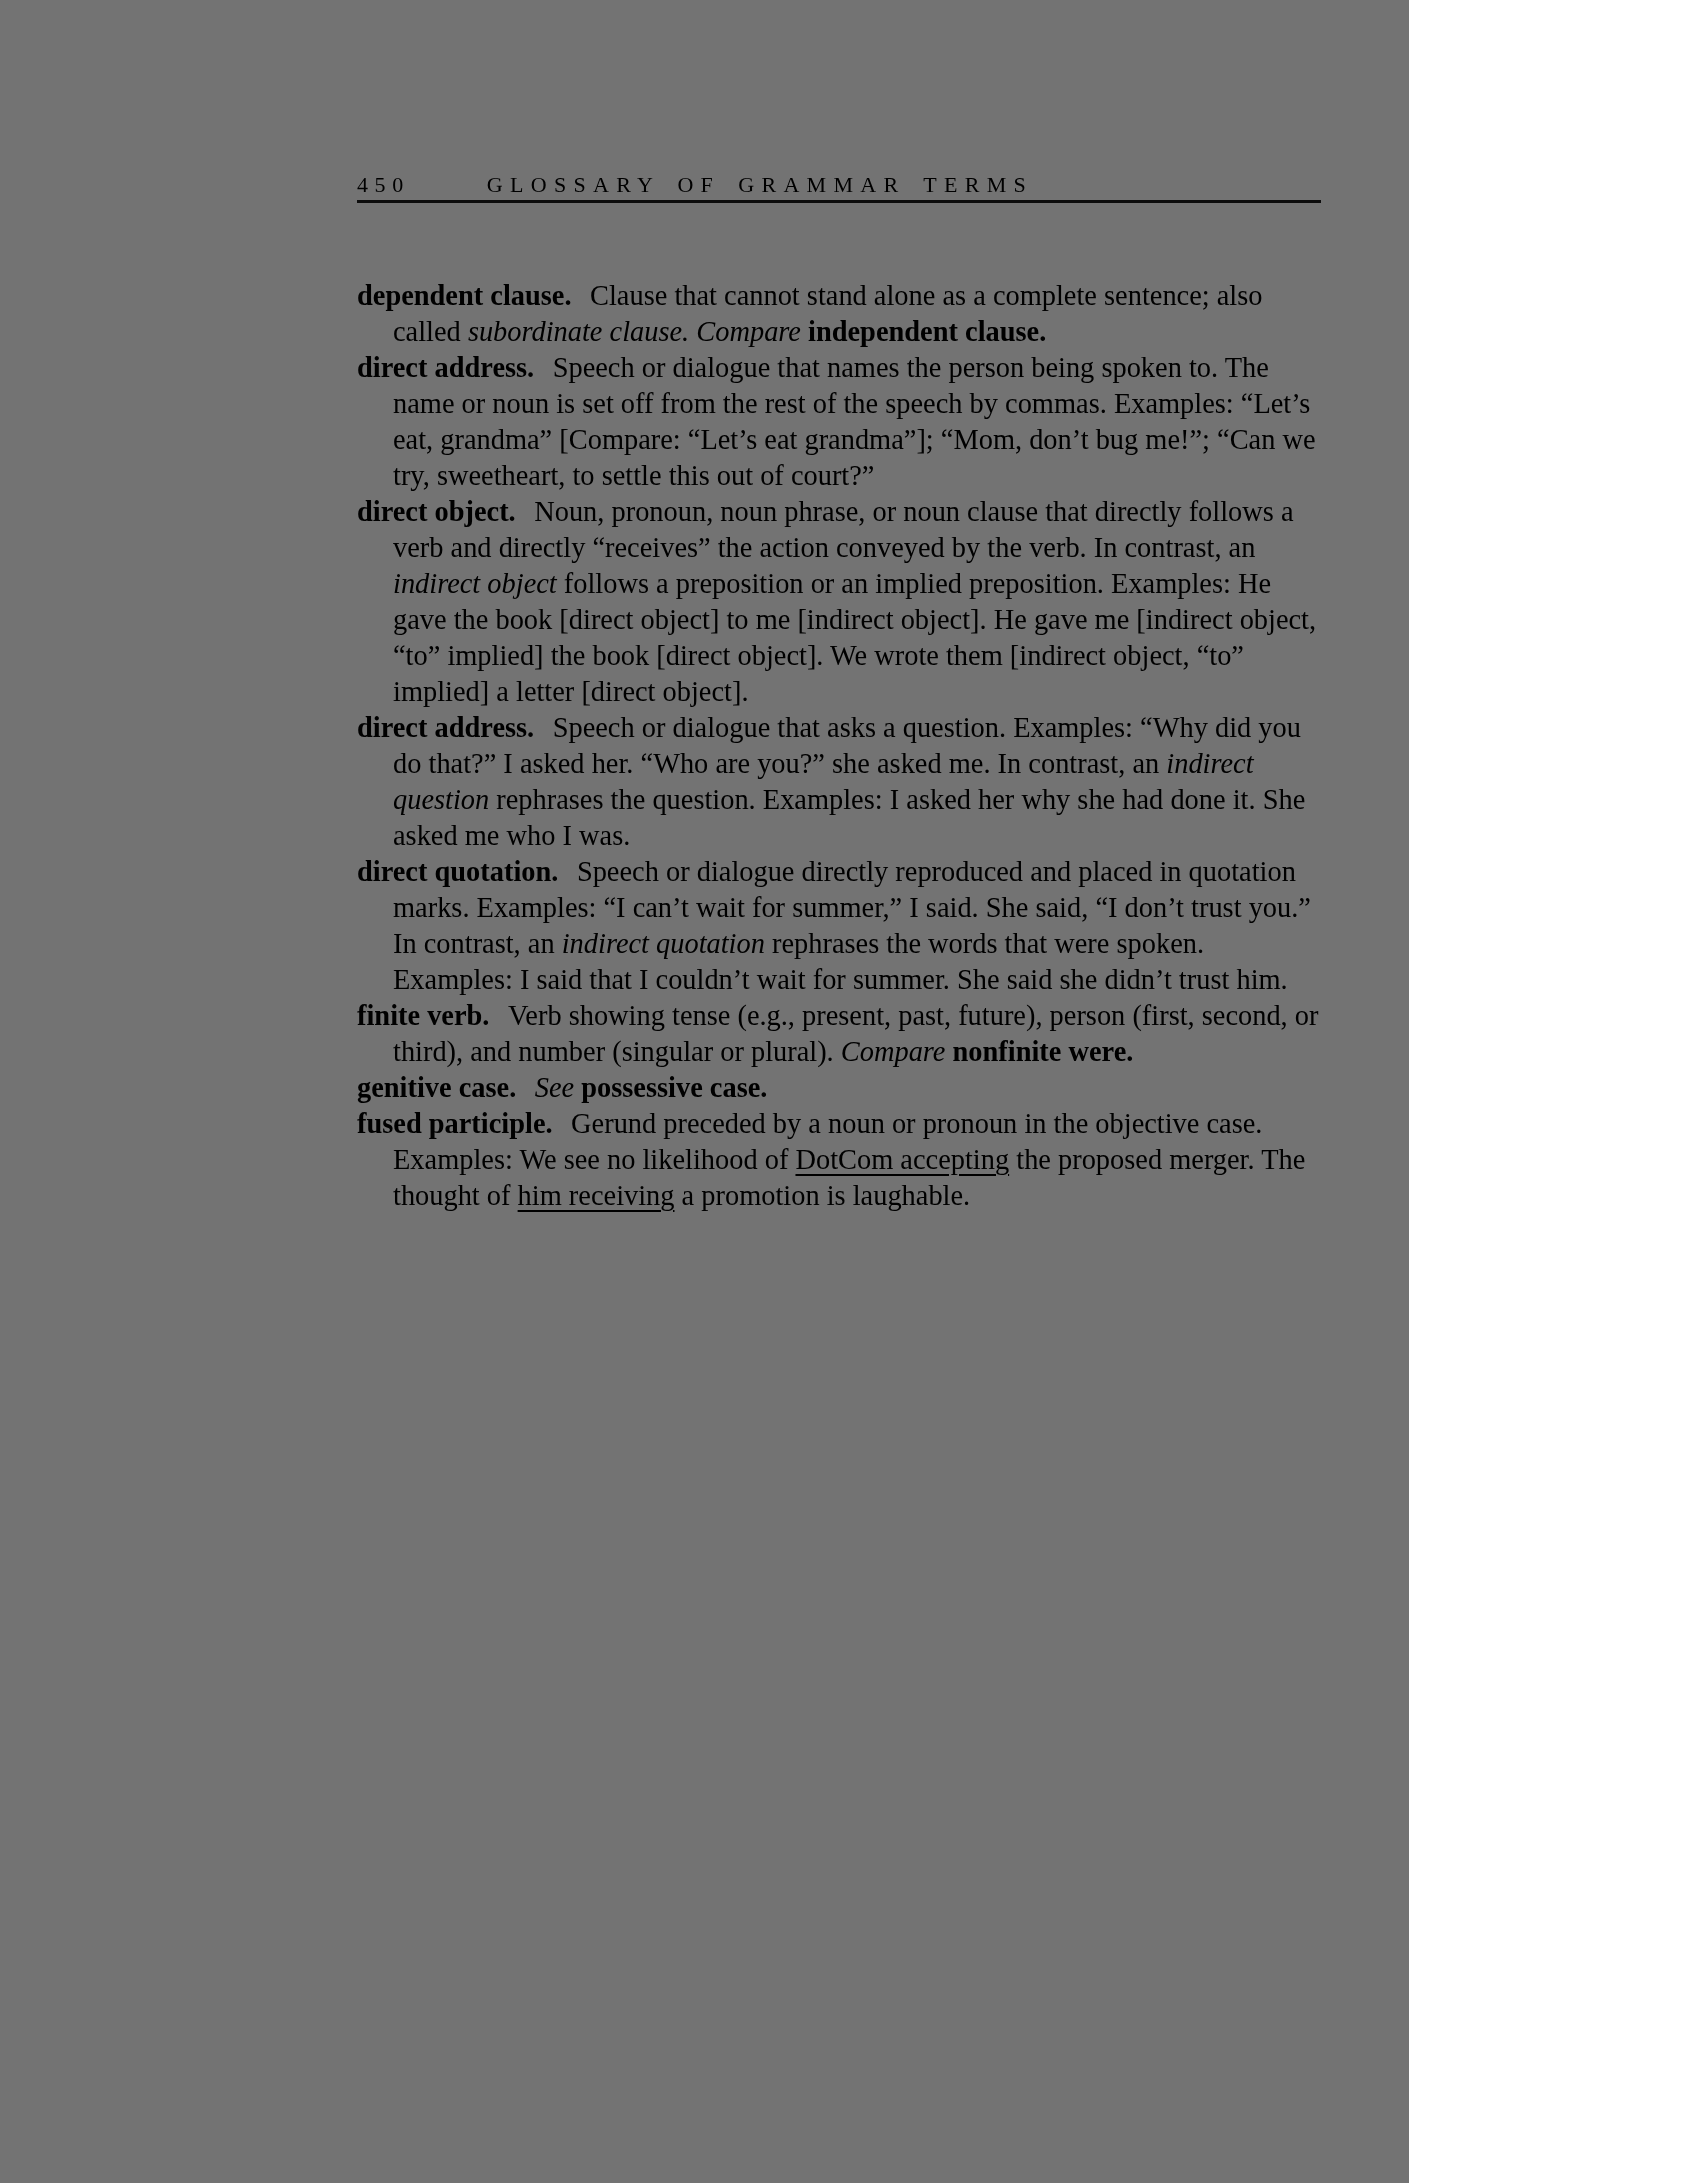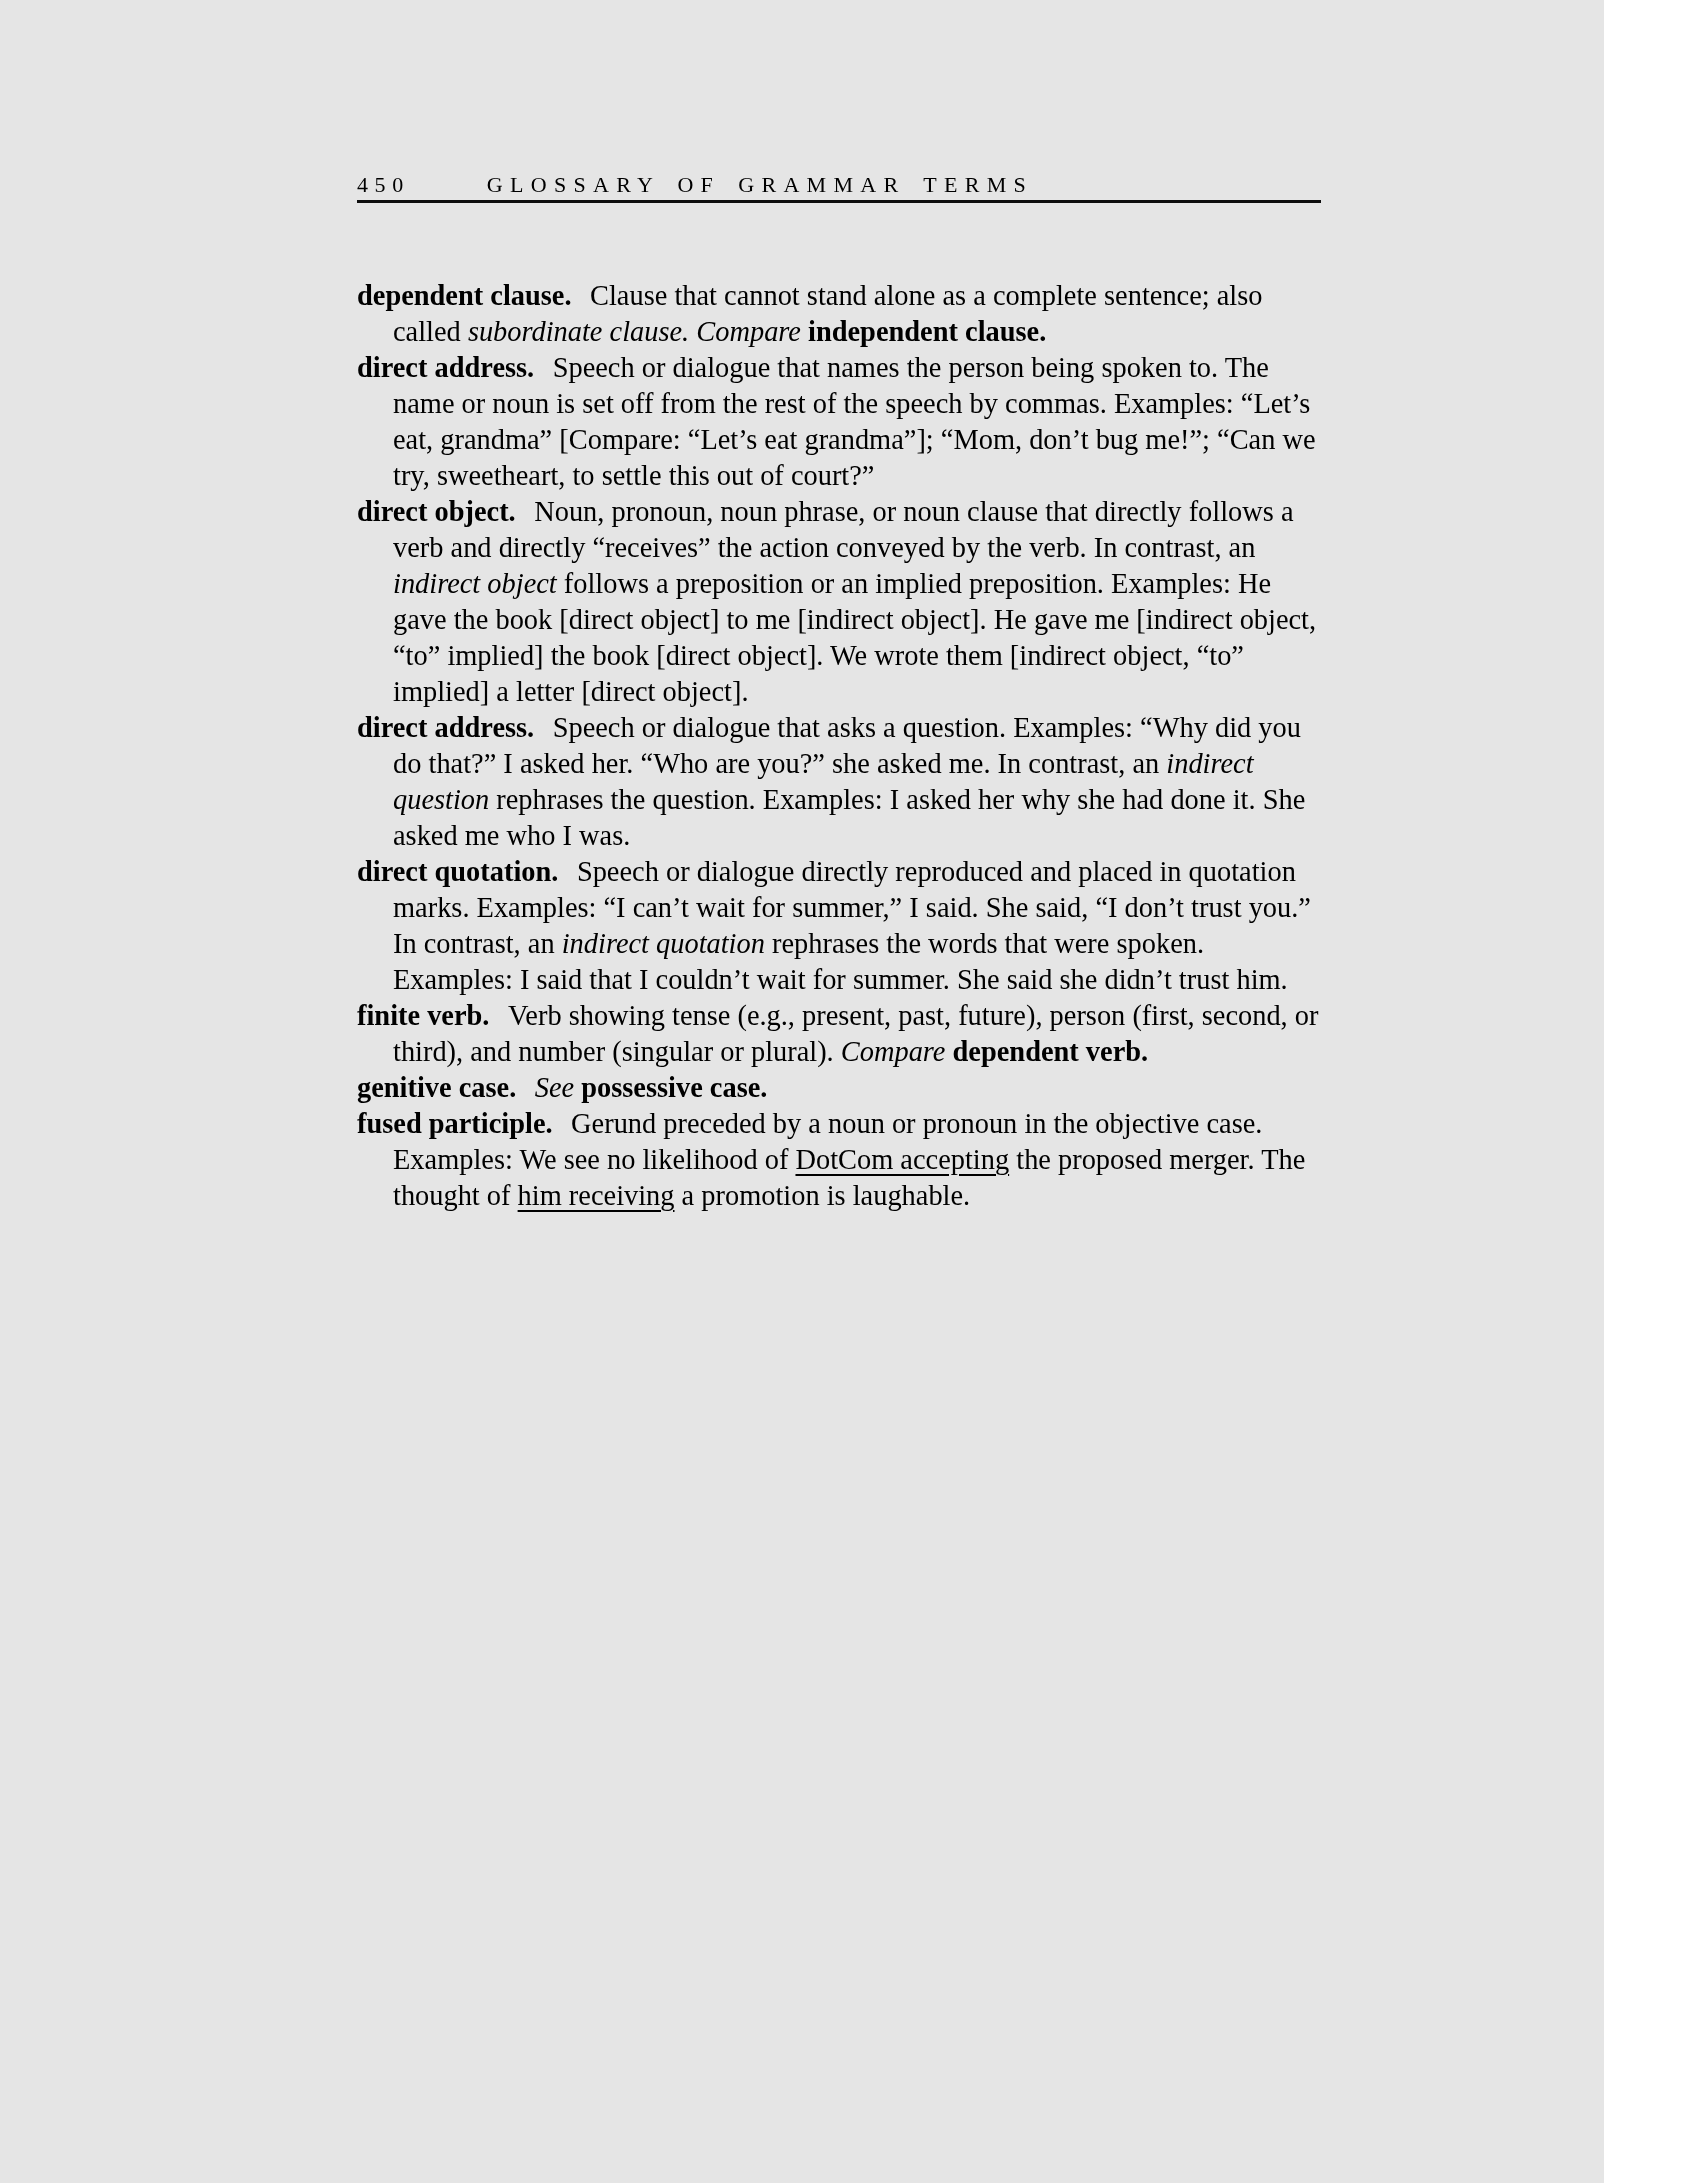--- a/index.html
+++ b/index.html
@@ -2,23 +2,23 @@
 <html style="font-size:10.6px"><head>
 <meta charset="utf-8">
 <style>
   html, body {
     margin: 0;
     padding: 0;
     background: #ffffff;
   }
   .sheet {
     position: relative;
-    width: 1604px;
+    width: 1409px;
     height: 2183px;
-    background: #e5e5e5;
+    background: #737373;
     color: #000000;
     font-family: "Liberation Serif", serif;
     overflow: hidden;
   }
   .header-row {
     position: absolute;
     left: 357px;
     top: 174px;
     display: flex;
     align-items: baseline;
@@ -82,19 +82,19 @@
   </div>
 
   <div class="header-rule"></div>
 
   <div class="glossary">
       <p class="entry"><span class="term">dependent clause.</span><span class="seg-n">Clause that cannot stand alone as a complete sentence; also called </span><span class="seg-i">subordinate clause.</span><span class="seg-n"> </span><span class="seg-i">Compare</span><span class="seg-n"> </span><span class="seg-b">independent clause.</span></p>
       <p class="entry"><span class="term">direct address.</span><span class="seg-n">Speech or dialogue that names the person being spoken to. The name or noun is set off from the rest of the speech by commas. Examples: “Let’s eat, grandma” [Compare: “Let’s eat grandma”]; “Mom, don’t bug me!”; “Can we try, sweetheart, to settle this out of court?”</span></p>
       <p class="entry"><span class="term">direct object.</span><span class="seg-n">Noun, pronoun, noun phrase, or noun clause that directly follows a verb and directly “receives” the action conveyed by the verb. In contrast, an </span><span class="seg-i">indirect object</span><span class="seg-n"> follows a preposition or an implied preposition. Examples: He gave the book [direct object] to me [indirect object]. He gave me [indirect object, “to” implied] the book [direct object]. We wrote them [indirect object, “to” implied] a letter [direct object].</span></p>
       <p class="entry"><span class="term">direct address.</span><span class="seg-n">Speech or dialogue that asks a question. Examples: “Why did you do that?” I asked her. “Who are you?” she asked me. In contrast, an </span><span class="seg-i">indirect question</span><span class="seg-n"> rephrases the question. Examples: I asked her why she had done it. She asked me who I was.</span></p>
       <p class="entry"><span class="term">direct quotation.</span><span class="seg-n">Speech or dialogue directly reproduced and placed in quotation marks. Examples: “I can’t wait for summer,” I said. She said, “I don’t trust you.” In contrast, an </span><span class="seg-i">indirect quotation</span><span class="seg-n"> rephrases the words that were spoken. Examples: I said that I couldn’t wait for summer. She said she didn’t trust him.</span></p>
-      <p class="entry"><span class="term">finite verb.</span><span class="seg-n">Verb showing tense (e.g., present, past, future), person (first, second, or third), and number (singular or plural). </span><span class="seg-i">Compare</span><span class="seg-n"> </span><span class="seg-b">dependent verb.</span></p>
+      <p class="entry"><span class="term">finite verb.</span><span class="seg-n">Verb showing tense (e.g., present, past, future), person (first, second, or third), and number (singular or plural). </span><span class="seg-i">Compare</span><span class="seg-n"> </span><span class="seg-b">nonfinite were.</span></p>
       <p class="entry"><span class="term">genitive case.</span><span class="seg-i">See</span><span class="seg-n"> </span><span class="seg-b">possessive case.</span></p>
       <p class="entry"><span class="term">fused participle.</span><span class="seg-n">Gerund preceded by a noun or pronoun in the objective case. Examples: We see no likelihood of </span><span class="seg-u">DotCom accepting</span><span class="seg-n"> the proposed merger. The thought of </span><span class="seg-u">him receiving</span><span class="seg-n"> a promotion is laughable.</span></p>
     </div>
 
 </div>
 
 
 </body></html>

